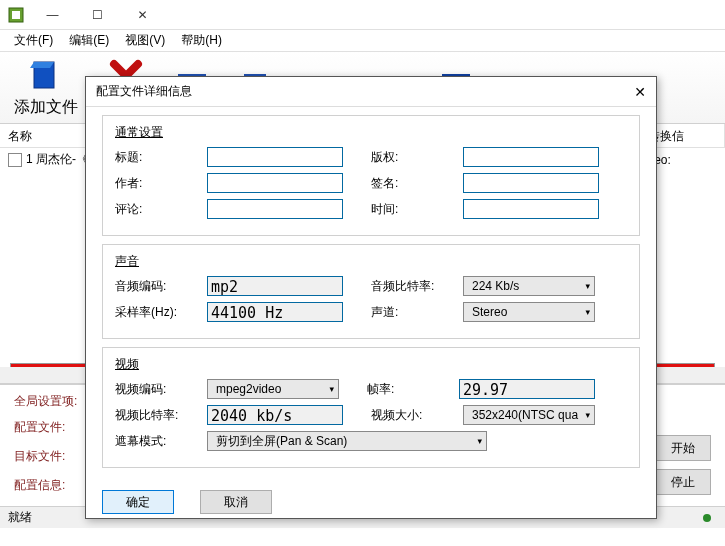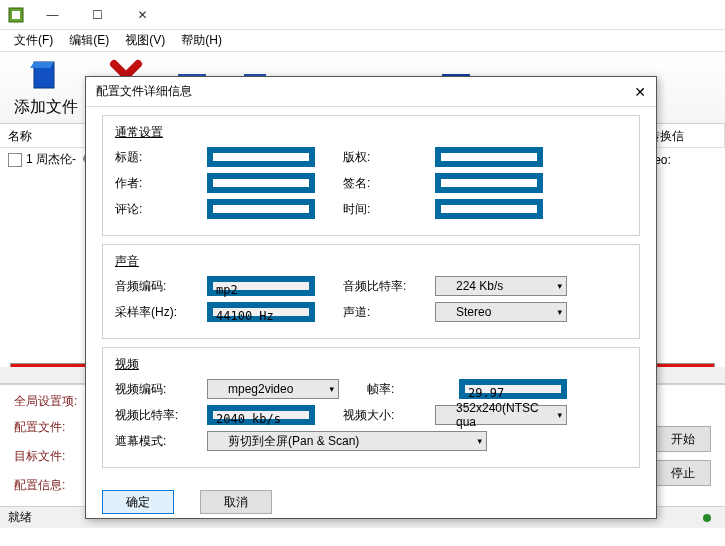--- a/index.html
+++ b/index.html
@@ -43,23 +43,23 @@
 
 .dialog { position: absolute; top: 76px; left: 85px; width: 572px; background: #fff; border: 1px solid #555; box-shadow: 2px 2px 8px rgba(0,0,0,0.3); z-index: 10; }
 .dlg-title { height: 30px; display: flex; align-items: center; padding: 0 10px; border-bottom: 1px solid #ddd; }
 .dlg-title .t { flex: 1; }
 .dlg-title .x { font-size: 14px; }
 .dlg-body { padding: 8px 16px 12px; }
 .fieldset { border: 1px solid #d0d0d0; padding: 8px 12px 10px; margin-bottom: 8px; }
 .legend { color: #000; margin-bottom: 6px; text-decoration: underline; }
 .frow { display: flex; align-items: center; margin-bottom: 6px; gap: 8px; }
 .flabel { width: 84px; color: #000; }
-.finput { width: 108px; height: 20px; border: 6px solid #0369a1; background: #fff; padding: 1px 3px; font-family: monospace; font-size: 12px; }
+.finput { width: 136px; height: 20px; border: 1px solid #0369a1; background: #fff; padding: 1px 3px; font-family: monospace; font-size: 15px; }
 .finput.ro { background: #f0f0f0; }
-.fselect { width: 132px; height: 20px; border: 1px solid #888; background: #e8e8e8; display: flex; align-items: center; padding: 0 20px; font-family: monospace; font-size: 12px; position: relative; }
+.fselect { width: 132px; height: 20px; border: 1px solid #888; background: #e8e8e8; display: flex; align-items: center; padding: 0 8px; font-family: monospace; font-size: 12px; position: relative; }
 .fselect .arr { position: absolute; right: 4px; font-size: 9px; }
 .fcol2 { margin-left: 20px; }
 .dlg-btns { display: flex; gap: 26px; padding: 2px 16px 4px; }
 .dlg-btns button { width: 72px; height: 24px; border: 1px solid #0078d7; background: #e1f0fb; }
 .dlg-btns button.cancel { border-color: #adadad; background: #e1e1e1; }
 
 .watermark { position: absolute; top: 240px; left: 260px; font-size: 28px; color: rgba(100,100,100,0.25); font-weight: bold; z-index: 5; pointer-events: none; }
 .watermark2 { position: absolute; top: 280px; left: 270px; font-size: 18px; color: rgba(100,100,100,0.22); z-index: 5; pointer-events: none; }
 </style>
 </head>
@@ -160,21 +160,21 @@
         <input class="gtext" style="">
         <button class="gbtn">Open...</button>
         <button class="gbtn">浏览</button>
       </div>
       <div class="grow">
         <span class="glabel">配置信息:</span>
         <input class="gtext" readonly="" value="Video:mpeg2video,size:352x240(NTSC quarter screen),BitRate:2040 kb/s,FrameRate:29.97,Audio:mp2" style="">
       </div>
     </div>
     <div class="rightbtns">
-      <button class="gbtn big" style="margin-top:33px">开始</button>
+      <button class="gbtn big" style="margin-top:42px">开始</button>
       <button class="gbtn big">停止</button>
     </div>
   </div>
 </div>
 
 <div class="statusbar">
   <span>就绪</span>
   <span style="flex:1"></span>
   <span class="dot"></span>
 </div>

